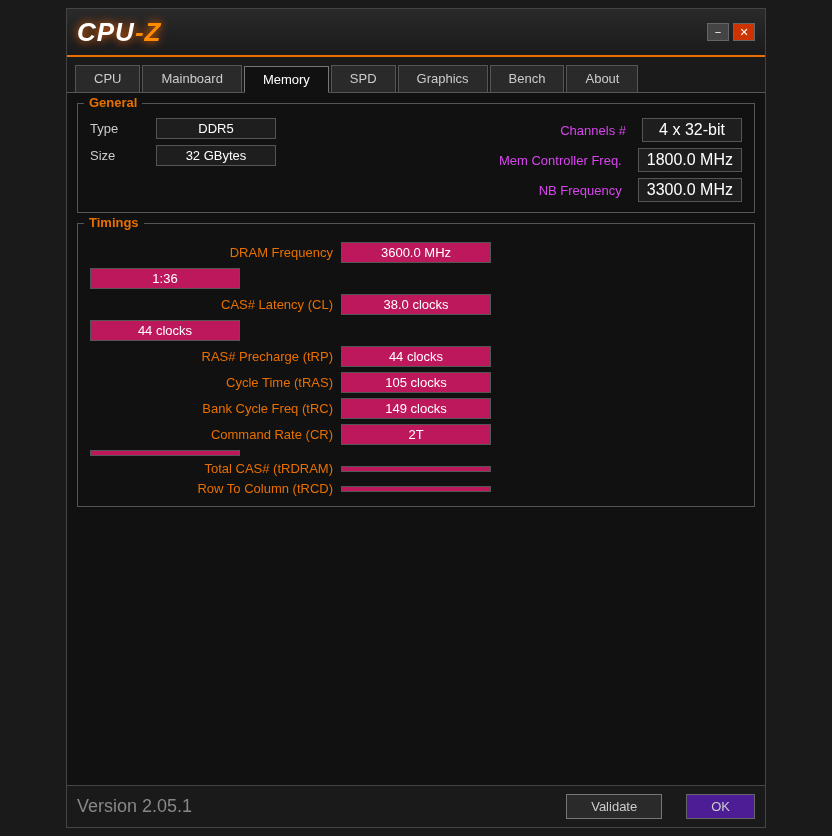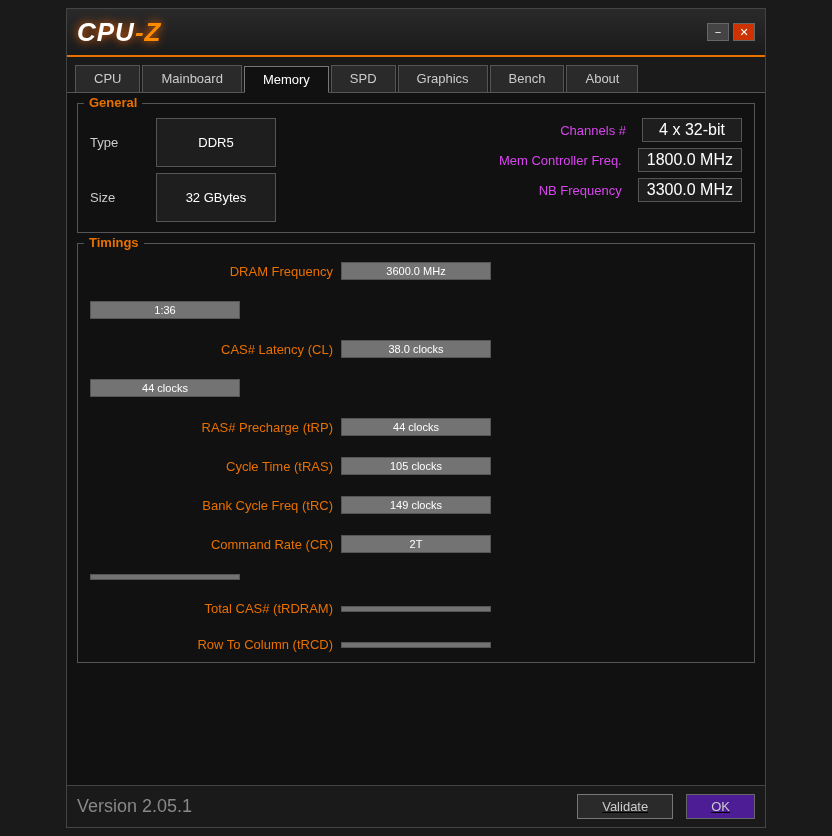--- a/index.html
+++ b/index.html
@@ -138,59 +138,59 @@
       color: #d946ef;
       font-size: 13px;
       text-align: right;
       flex: 1;
     }
     .field-value {
       background: #1e1e1e;
       border: 1px solid #555;
       color: #ffffff;
       font-size: 13px;
-      padding: 16px 8px;
+      padding: 2px 8px;
       min-width: 120px;
       text-align: center;
     }
     .field-value-right {
       background: #1e1e1e;
       border: 1px solid #555;
       color: #ffffff;
       font-size: 16px;
       padding: 2px 8px;
       min-width: 100px;
       text-align: center;
     }
 
     .timings-grid {
       margin-top: 10px;
       display: flex;
       flex-direction: column;
-      gap: 21px;
+      gap: 5px;
       align-items: center;
     }
     .timing-row {
       display: flex;
       align-items: center;
       justify-content: center;
       gap: 8px;
       width: 100%;
     }
     .timing-label {
       color: #e87000;
       font-size: 13px;
       text-align: right;
       flex: 1;
     }
     .timing-value {
-      background: #737373;
-      border: 1px solid #555;
-      color: #ffffff;
-      font-size: 11px;
+      background: #be185d;
+      border: 1px solid #555;
+      color: #ffffff;
+      font-size: 13px;
       padding: 2px 0;
       width: 150px;
       text-align: center;
     }
     .timing-spacer {
       flex: 1;
     }
 
     .footer {
       background: #1a1a1a;
@@ -200,22 +200,21 @@
       align-items: center;
       justify-content: space-between;
       padding: 0 10px;
     }
     .version-text {
       color: #888;
       font-size: 18px;
     }
     .footer-buttons {
       display: flex;
-      gap: 13px;
-      text-decoration: underline;
+      gap: 24px;
     }
     .footer-btn {
       background: #4c1d95;
       border: 1px solid #666;
       color: #ccc;
       font-size: 13px;
       padding: 4px 24px;
       cursor: pointer;
     }
     .footer-btn.validate {

